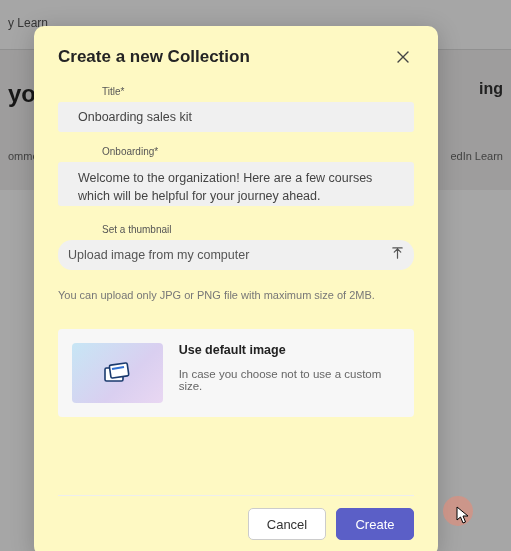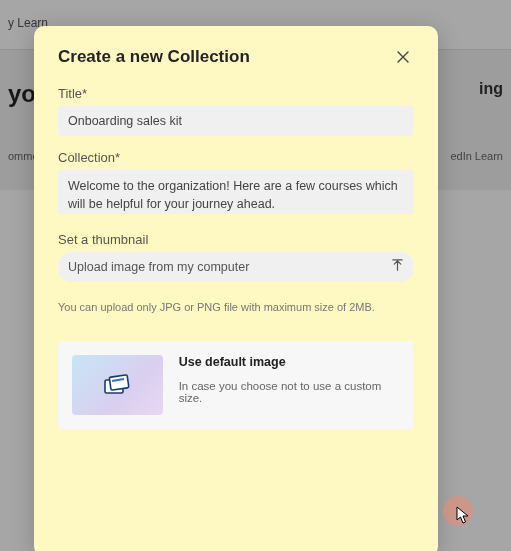--- a/index.html
+++ b/index.html
@@ -62,30 +62,31 @@
     color: #242424;
   }
   .close-btn {
     width: 22px; height: 22px;
     display:flex; align-items:center; justify-content:center;
     cursor:pointer; color:#444; background:transparent; border:none;
   }
   .close-btn svg { width:12px; height:12px; }
 
   .field-label {
-    font-size: 13px;
+    font-size: 10px;
     color: #555;
     margin-bottom: 5px;
+    margin-left: 44px;
   }
   .text-input, .textarea {
     width: 100%;
     background: #f0f0f0;
     border: none;
     border-radius: 3px;
-    padding: 8px 10px;
+    padding: 8px 20px;
     font-size: 12.5px;
     color: #444;
     font-family: inherit;
   }
   .textarea {
     resize: none;
     height: 44px;
     line-height: 1.4;
   }
   .field-group { margin-bottom: 14px; }
@@ -195,21 +196,21 @@
         </svg>
     </button>
   </div>
 
   <div class="field-group">
     <div class="field-label">Title*</div>
     <input type="text" class="text-input" value="Onboarding sales kit" style="">
   </div>
 
   <div class="field-group">
-    <div class="field-label">Collection*</div>
+    <div class="field-label">Onboarding*</div>
     <textarea class="textarea" style="">Welcome to the organization! Here are a few courses which will be helpful for your journey ahead.</textarea>
   </div>
 
   <div class="field-group">
     <div class="field-label">Set a thumbnail</div>
     <button class="upload-row">
       <span>Upload image from my computer</span>
       <span class="arrow">
         <svg width="13" height="13" viewBox="0 0 14 14">
             <path d="M7 12 V2 M3.5 5.5 L7 2 L10.5 5.5 M2 1 H12" stroke="#555" stroke-width="1.3" fill="none" stroke-linecap="round" stroke-linejoin="round"></path>
@@ -226,18 +227,22 @@
         <rect x="8" y="3" width="18" height="13" rx="1.5" fill="#fff" stroke="#1a3a6e" stroke-width="1.6" transform="rotate(-8 17 9)"></rect>
         <line x1="10" y1="8" x2="22" y2="6" stroke="#2f6fd1" stroke-width="2"></line>
       </svg>
     </div>
     <div class="default-text">
       <div class="t1">Use default image</div>
       <div class="t2">In case you choose not to use a custom size.</div>
     </div>
   </div>
 
+  <div class="footer">
+    <button class="btn">Cancel</button>
+    <button class="btn btn-primary">Create</button>
+  </div>
 </div>
 
 <div class="cursor-indicator" style="left:443px; top:496px;"></div>
 <svg class="cursor-pointer" style="left:456px; top:506px;" width="14" height="18" viewBox="0 0 14 18">
   <path d="M1 1 L1 14 L4.5 11 L7 17 L9.5 16 L7 10 L12 10 Z" fill="#fff" stroke="#000" stroke-width="1"></path>
 </svg>
 
 </body></html>

